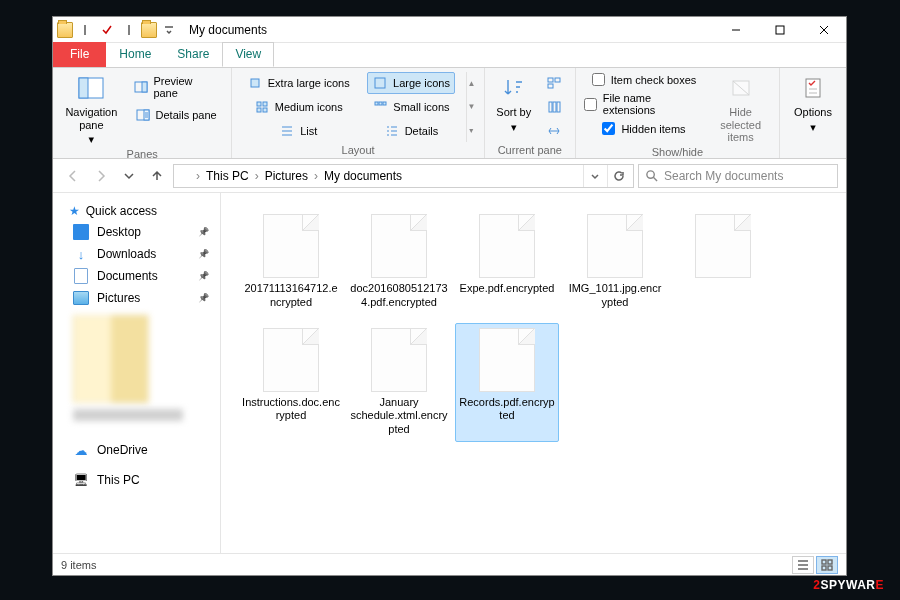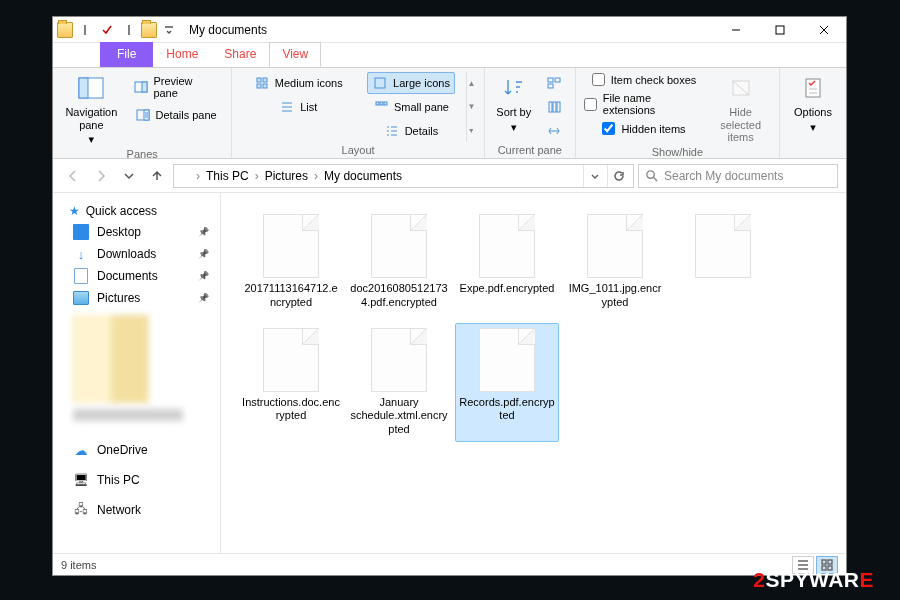--- a/index.html
+++ b/index.html
@@ -38,22 +38,22 @@
   .titlebar .folder-ico::before { content:""; position:absolute; top:-3px; left:0; width:7px; height:3px; background:#f7c65b; border:1px solid #c79a2a; border-bottom:none; }
   .qbtn { width:20px; height:20px; display:flex; align-items:center; justify-content:center; color:#555; }
   .qbtn.sel svg { stroke:#c00; }
   .qbtn svg { width:12px; height:12px; fill:none; stroke:#555; stroke-width:1.5; }
   .title { margin-left:6px; color:#000; font-size:12px; }
   .winctl { margin-left:auto; display:flex; }
   .winbtn { width:44px; height:26px; display:flex; align-items:center; justify-content:center; }
   .winbtn svg { width:10px; height:10px; stroke:#000; stroke-width:1; fill:none; }
   
   .tabstrip { height:24px; display:flex; align-items:flex-end; background:#fff; }
-  .tab { padding:4px 12px 5px 12px; font-size:12px; color:#ef4444; border:1px solid transparent; }
-  .tab.file { background:#8b5cf6; color:#fff; padding:4px 16px 5px 16px;margin-left:47px; }
+  .tab { padding:4px 12px 5px 12px; font-size:12px; color:#0f766e; border:1px solid transparent; }
+  .tab.file { background:#ef4444; color:#fff; padding:4px 16px 5px 16px; }
   .tab.active { background:#fff; border:1px solid #d0d0d0; border-bottom:1px solid #fff; }
   
   .ribbon { height:92px; background:#f5f6f7; border-top:1px solid #d0d0d0; border-bottom:1px solid #d0d0d0; display:flex; }
   .group { border-right:1px solid #e1e1e1; padding:4px 8px 2px 8px; display:flex; flex-direction:column; }
   .group .body { flex:1; display:flex; align-items:flex-start; gap:6px; }
   .group .caption { text-align:center; color:#6a6a6a; font-size:11px; padding-top:2px; }
   .bigbtn { display:flex; flex-direction:column; align-items:center; width:62px; gap:2px; font-size:11px; line-height:1.15; text-align:center; }
   .bigbtn .bigico { width:32px; height:32px; display:flex; align-items:center; justify-content:center; }
   .smallcol { display:flex; flex-direction:column; gap:2px;align-items:center; }
   .smallbtn { display:flex; align-items:center; gap:5px; padding:2px 4px; font-size:11px; border:1px solid transparent; border-radius:2px; }
@@ -101,21 +101,21 @@
   .fileico::before { content:""; position:absolute; top:-1px; right:-1px; width:16px; height:16px; background:linear-gradient(135deg, transparent 48%, #e1e1e1 50%, #f6f6f6 52%); border-left:1px solid #e1e1e1; border-bottom:1px solid #e1e1e1; }
   .fname { font-size:11px; line-height:1.25; word-break:break-word; max-width:100%; }
   
   .status { height:22px; border-top:1px solid #e5e5e5; display:flex; align-items:center; padding:0 8px; font-size:11px; color:#444; }
   .status .sp { flex:1; }
   .status .viewsw { display:flex; gap:2px; }
   .status .vbtn { width:22px; height:18px; border:1px solid #cfcfcf; display:flex; align-items:center; justify-content:center; }
   .status .vbtn.active { background:#cde6f7; border-color:#7eb4ea; }
   .status .vbtn svg { width:12px; height:12px; stroke:#666; fill:none; stroke-width:1.4; }
   
-  .wm { position:absolute; right:26px; bottom:8px; font-weight:700; font-size:21px; letter-spacing:0.5px; }
+  .wm { position:absolute; right:16px; bottom:8px; font-weight:700; font-size:12px; letter-spacing:0.5px; }
   .wm .two { color:#e11; }
   .wm .spy { color:#fff; }
   .wm .e { color:#e11; }
 </style>
 </head>
 <body>
 
 <div class="win">
 
   <div class="titlebar">
@@ -208,20 +208,28 @@
       </div>
       <div class="caption">Panes</div>
     </div>
 
     <div class="group" style="min-width:240px">
       <div class="body">
         <div class="smallcol" style="width:118px">
           <div class="smallbtn">
               <span class="sico">
                 <svg viewBox="0 0 14 14">
+                  <rect x="3" y="3" width="8" height="8" fill="#cde6f7" stroke="#4a90d9"></rect>
+                </svg>
+              </span>
+              <span>Extra large icons</span>
+            </div>
+          <div class="smallbtn">
+              <span class="sico">
+                <svg viewBox="0 0 14 14">
                   <rect x="2" y="2" width="4" height="4" fill="#cde6f7" stroke="#4a90d9"></rect>
                   <rect x="8" y="2" width="4" height="4" fill="#cde6f7" stroke="#4a90d9"></rect>
                   <rect x="2" y="8" width="4" height="4" fill="#cde6f7" stroke="#4a90d9"></rect>
                   <rect x="8" y="8" width="4" height="4" fill="#cde6f7" stroke="#4a90d9"></rect>
                 </svg>
               </span>
               <span>Medium icons</span>
             </div>
           <div class="smallbtn">
               <span class="sico">
@@ -242,21 +250,21 @@
               <span>Large icons</span>
             </div>
           <div class="smallbtn">
               <span class="sico">
                 <svg viewBox="0 0 14 14">
                   <rect x="2" y="2" width="3" height="3" fill="#cde6f7" stroke="#4a90d9"></rect>
                   <rect x="6" y="2" width="3" height="3" fill="#cde6f7" stroke="#4a90d9"></rect>
                   <rect x="10" y="2" width="3" height="3" fill="#cde6f7" stroke="#4a90d9"></rect>
                 </svg>
               </span>
-              <span>Small pane</span>
+              <span>Small icons</span>
             </div>
           <div class="smallbtn">
               <span class="sico">
                 <svg viewBox="0 0 14 14">
                   <path d="M2 3h2M6 3h6M2 7h2M6 7h6M2 11h2M6 11h6" stroke="#4a90d9"></path>
                 </svg>
               </span>
               <span>Details</span>
             </div>
         </div>
@@ -436,24 +444,20 @@
       <div class="side-item">
           <span class="side-ico cloud"></span>
           <span>OneDrive</span>
         </div>
       <div style="height:8px"></div>
       <div class="side-item">
           <span class="side-ico pc"></span>
           <span>This PC</span>
         </div>
       <div style="height:8px"></div>
-      <div class="side-item">
-          <span class="side-ico net"></span>
-          <span>Network</span>
-        </div>
     </div>
 
     <div class="content">
       <div class="grid" id="file-grid">
           <div class="item">
             <div class="fileico"></div>
             <div class="fname">20171113164712.encrypted</div>
           </div>
           <div class="item">
             <div class="fileico"></div>

